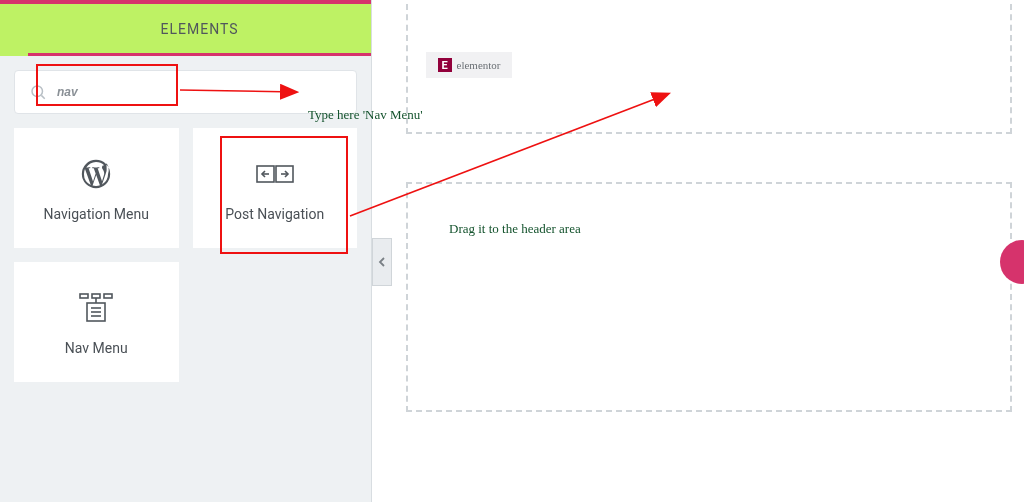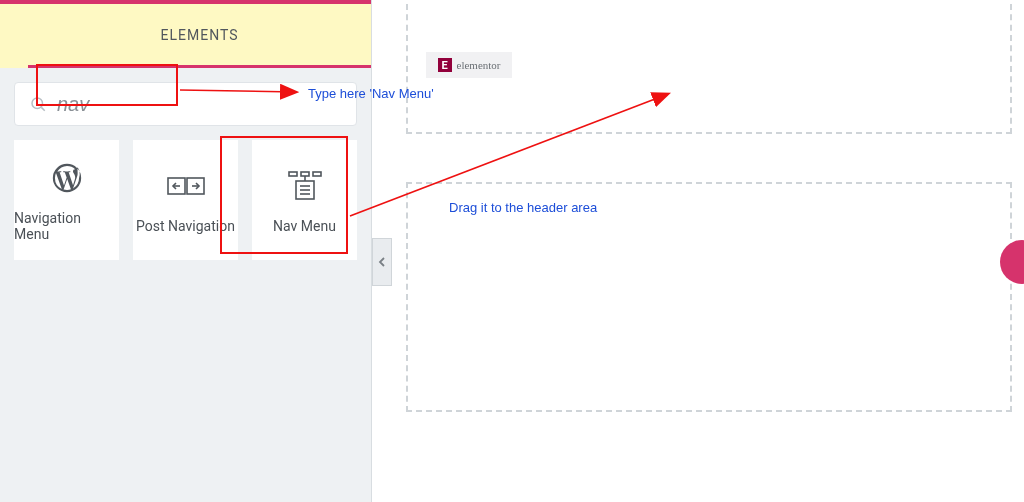--- a/index.html
+++ b/index.html
@@ -8,47 +8,48 @@
   
   .panel {
     position: absolute;
     left: 0; top: 0;
     width: 372px; height: 502px;
     background: #eef1f3;
     border-right: 1px solid #d8dde1;
   }
   .top-accent { height: 4px; background: #d6336c; width: 100%; }
 
-  .tabs { display: flex; background: #fef9c3; height: 64px; padding-left: 28px; }
+  .tabs { display: flex; background: #bef264; height: 52px; padding-left: 28px; }
   .tab {
     flex: 1;
     display: flex; align-items: center; justify-content: center;
     font-size: 14px; letter-spacing: 1px; color: #6b7177;
     cursor: pointer;
   }
   .tab.active { border-bottom: 3px solid #d6336c; color: #51575d; }
 
   .element-area { padding: 14px; }
 
   .search-wrap {
     display: flex; align-items: center;
     background: #fff; border: 1px solid #e0e4e8; border-radius: 4px;
     height: 44px; padding: 0 14px; gap: 10px;
     color: #b8bfc5;
   }
   .search-wrap svg { flex-shrink: 0; }
   .search-input {
     flex: 1; border: none; outline: none;
-    font-size: 20px; font-style: italic; color: #8a9096;
+    font-size: 12px; font-style: italic; color: #8a9096;
     background: transparent;
+    font-weight: bold;
   }
 
   .grid {
     margin-top: 14px;
-    display: grid; grid-template-columns: 1fr 1fr 1fr; gap: 14px;
+    display: grid; grid-template-columns: 1fr 1fr; gap: 14px;
   }
   .widget-card {
     background: #fff; height: 120px;
     display: flex; flex-direction: column; align-items: center; justify-content: center; gap: 12px;
     color: #4a5056; font-size: 14px;
     cursor: grab;
   }
   .widget-card .icon-slot { height: 40px; display: flex; align-items: center; justify-content: center; color: #51575d; }
   .widget-card.empty { visibility: hidden; }
 
@@ -81,21 +82,21 @@
     border: 2px dashed #cfd4d8;
   }
 
   .pink-bubble {
     position: absolute; right: -20px; top: 236px;
     width: 44px; height: 44px; border-radius: 50%;
     background: #d6336c;
   }
 
   
-  .anno-text { position: absolute; color: #1d4ed8; font-size: 13px; font-family: Liberation Sans, sans-serif; }
+  .anno-text { position: absolute; color: #14532d; font-size: 13px; font-family: Liberation Serif, serif; margin-top: 21px; }
   .anno-box { position: absolute; border: 2px solid #e11; pointer-events: none; }
   .anno-svg { position: absolute; left: 0; top: 0; width: 1024px; height: 502px; pointer-events: none; }
 </style>
 </head>
 <body>
 
 <div class="panel">
   <div class="top-accent"></div>
 
   <div class="tabs">

